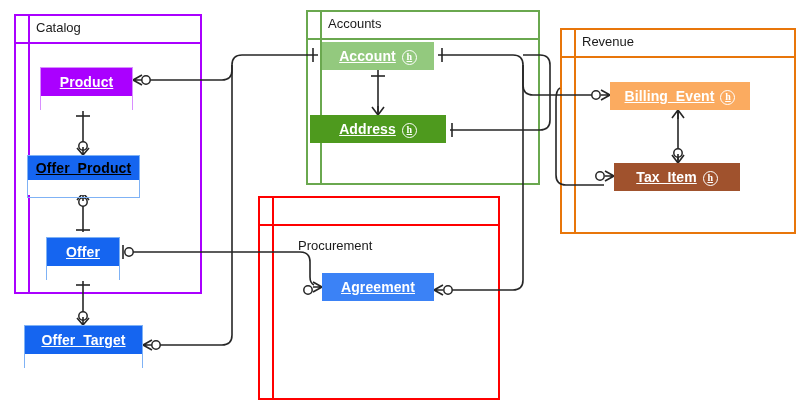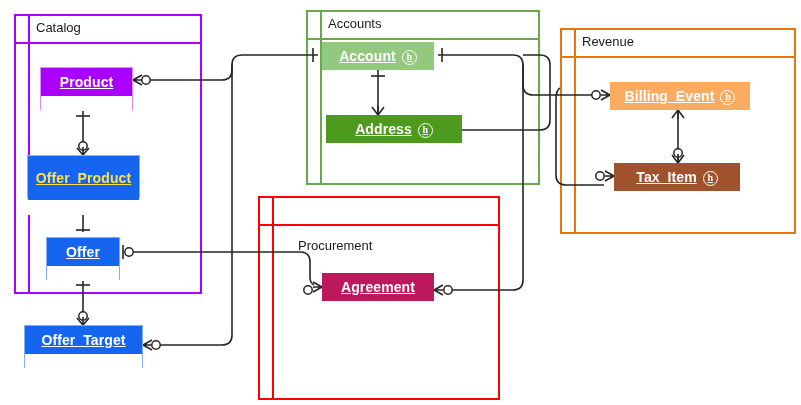--- a/index.html
+++ b/index.html
@@ -146,21 +146,21 @@
   </svg>
 
   <div id="entities">
       <div class="ent framed" style="left: 40px; top: 67px; width: 93px; height: 43px; --b: #d88eff;">
         <div class="hdr" style="height: 28px; background: rgb(170, 0, 255); color: rgb(255, 255, 255);">
           <span>Product</span>
         </div>
         <div class="body" style="height: 15px;"></div>
       </div>
       <div class="ent framed" style="left: 27px; top: 155px; width: 113px; height: 43px; --b: #7fb2f5;">
-        <div class="hdr" style="height: 44px; background: rgb(21, 101, 240); color: #fde047;">
+        <div class="hdr" style="height: 24px; background: rgb(21, 101, 240); color: #000000;">
           <span>Offer_Product</span>
         </div>
         <div class="body" style="height: 15px;"></div>
       </div>
       <div class="ent framed" style="left: 46px; top: 237px; width: 74px; height: 43px; --b: #7fb2f5;">
         <div class="hdr" style="height: 28px; background: rgb(21, 101, 240); color: rgb(255, 255, 255);">
           <span>Offer</span>
         </div>
         <div class="body" style="height: 15px;"></div>
       </div>
@@ -170,27 +170,27 @@
         </div>
         <div class="body" style="height: 15px;"></div>
       </div>
       <div class="ent" style="left: 322px; top: 42px; width: 112px; height: 28px; --b: #6aa84f;">
         <div class="hdr" style="height: 28px; background: rgb(147, 201, 126); color: rgb(255, 255, 255);">
           <span>Account</span>
           <span class="hcircle">h</span>
         </div>
       </div>
       <div class="ent" style="left: 310px; top: 115px; width: 136px; height: 28px; --b: #4e9a1e;">
-        <div class="hdr" style="height: 28px; background: rgb(78, 154, 30); color: rgb(255, 255, 255); margin-left: 16px;">
+        <div class="hdr" style="height: 28px; background: rgb(78, 154, 30); color: rgb(255, 255, 255);">
           <span>Address</span>
           <span class="hcircle">h</span>
         </div>
       </div>
       <div class="ent" style="left: 322px; top: 273px; width: 112px; height: 28px; --b: #a4072f;">
-        <div class="hdr" style="height: 28px; background: #be185d; color: rgb(255, 255, 255);">
+        <div class="hdr" style="height: 28px; background: #3b82f6; color: rgb(255, 255, 255);">
           <span>Agreement</span>
         </div>
       </div>
       <div class="ent" style="left: 610px; top: 82px; width: 140px; height: 28px; --b: #e8760a;">
         <div class="hdr" style="height: 28px; background: rgb(251, 171, 96); color: rgb(255, 255, 255);">
           <span>Billing_Event</span>
           <span class="hcircle">h</span>
         </div>
       </div>
       <div class="ent" style="left: 614px; top: 163px; width: 126px; height: 28px; --b: #a0522d;">

